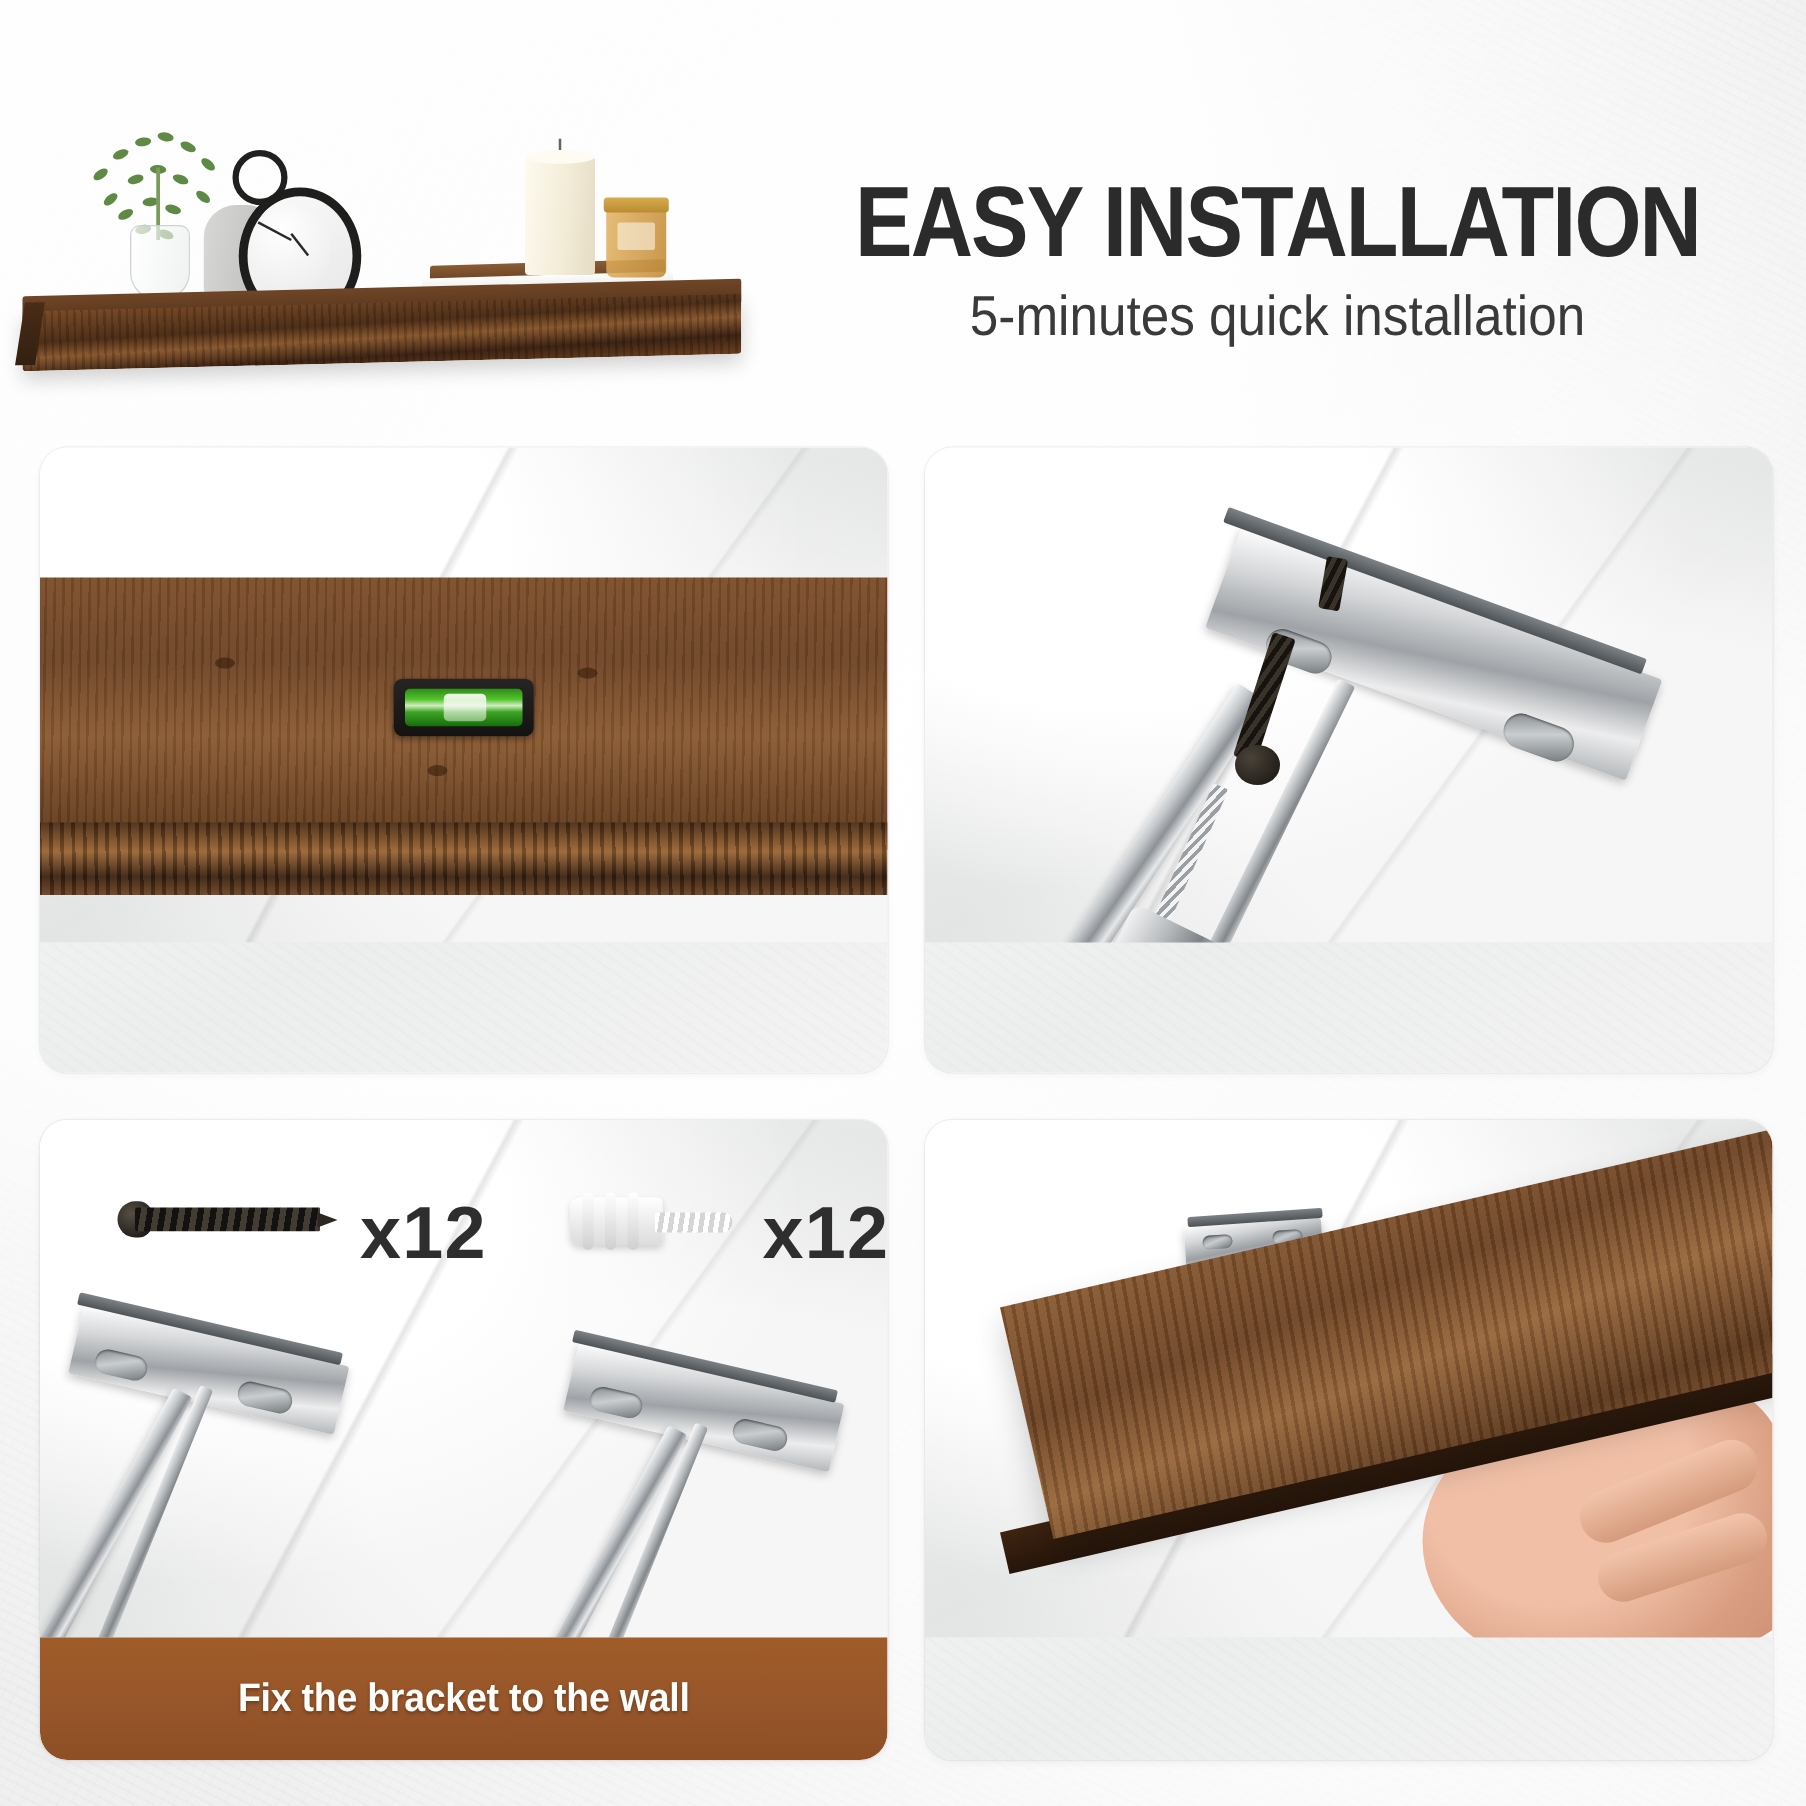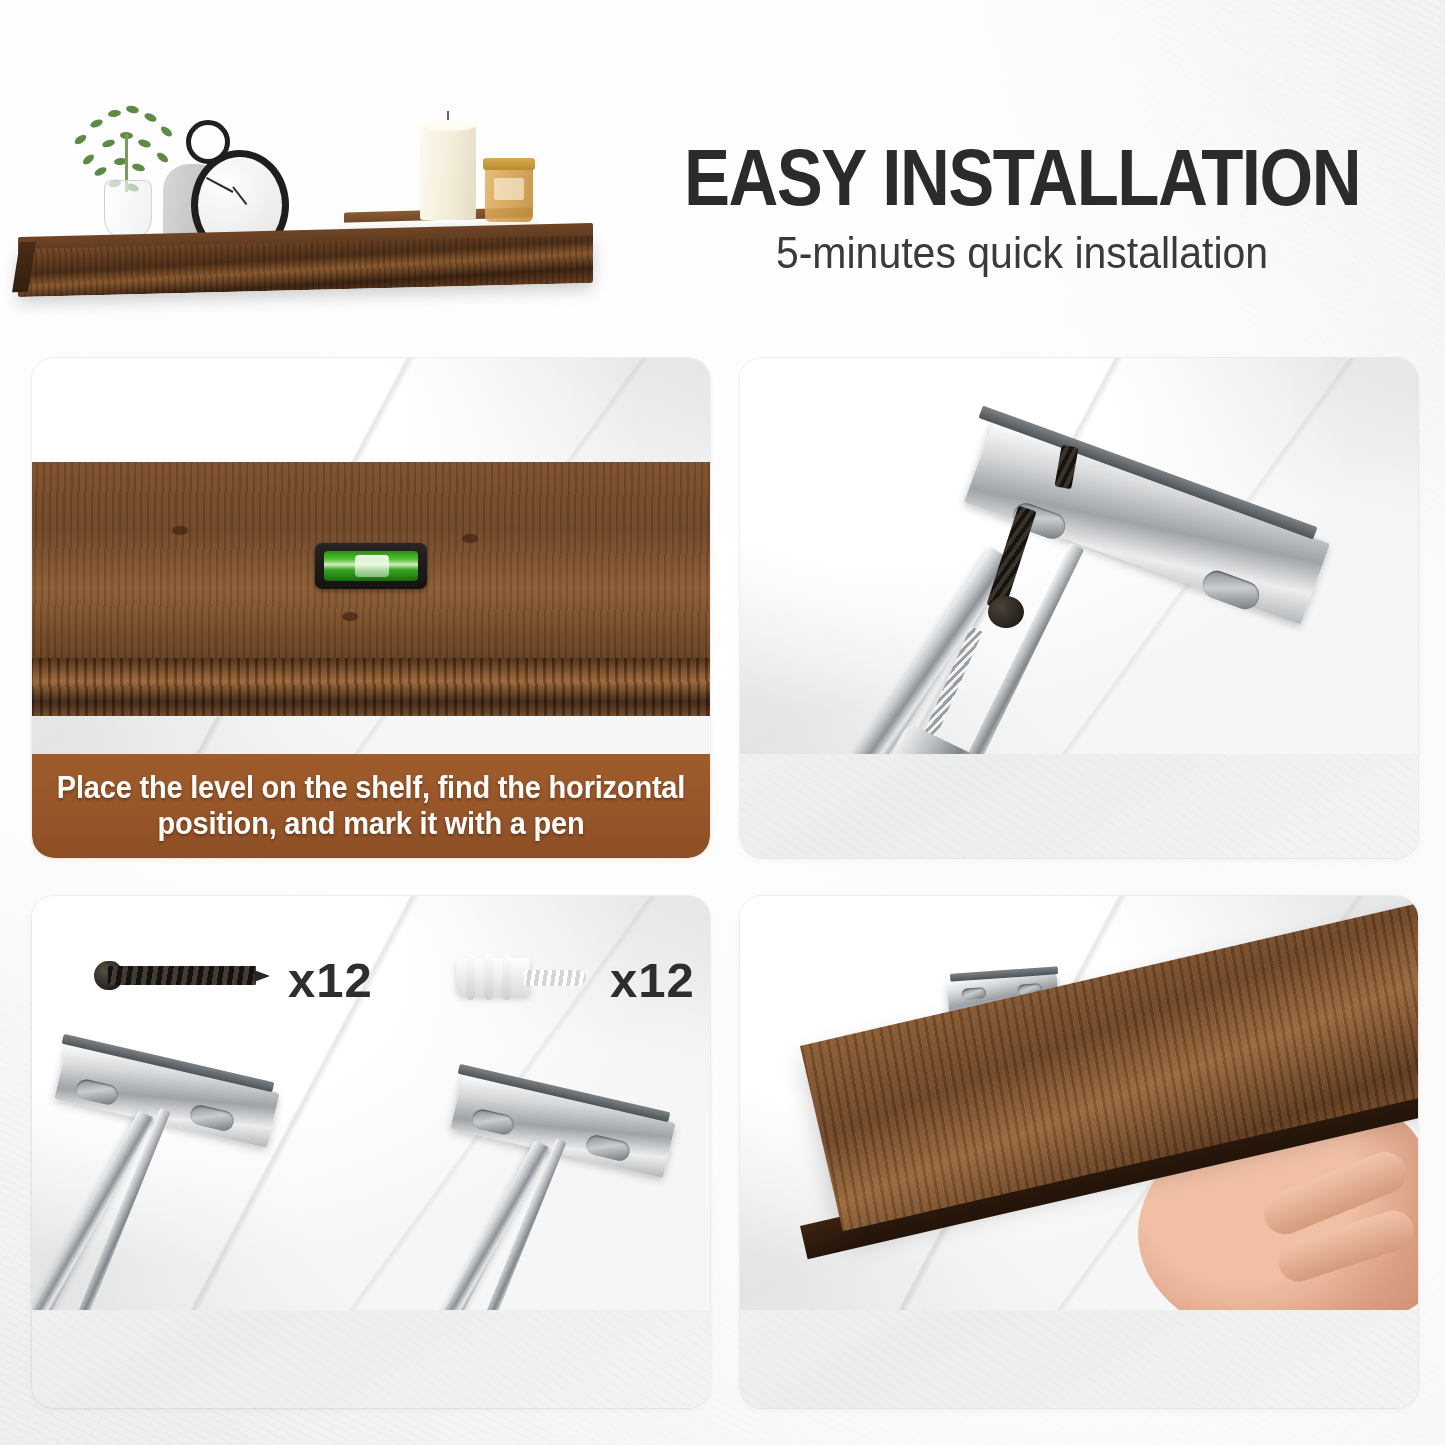--- a/index.html
+++ b/index.html
@@ -232,21 +232,21 @@
   }
   .chuck{
     position:absolute;
     background:linear-gradient(95deg,#f4f4f5,#b4b8bb 42%,#7e8387 72%,#d6d9da);
     border-radius:10px;
   }
 
   
   .parts-row{position:absolute;left:0;top:18px;width:100%;height:120px;}
   .qty{
-    position:absolute;font-size:49px;font-weight:bold;color:#2e2e2e;
+    position:absolute;font-size:59px;font-weight:bold;color:#2e2e2e;
     letter-spacing:1px;
   }
   .hw-screw{
     position:absolute;left:76px;top:52px;width:148px;height:19px;
     background:repeating-linear-gradient(99deg,#141210 0 5px,#433c33 5px 10px);
     border-radius:2px 1px 1px 2px;
   }
   .hw-screw-head{
     position:absolute;left:62px;top:47px;width:28px;height:29px;border-radius:50% 40% 40% 50%;
     background:radial-gradient(circle at 38% 34%,#564e43,#121010);
@@ -362,23 +362,20 @@
       <div class="knot" style="left:150px;top:64px"></div>
       <div class="knot" style="left:440px;top:72px"></div>
       <div class="knot" style="left:320px;top:150px"></div>
     </div>
     <div class="board1b"></div>
     <div class="level">
       <div class="level-glass"></div>
       <div class="level-bubble"></div>
     </div>
   </div>
-  <div class="caption">
-    <span>Place the level on the shelf, find the horizontal position, and mark it with a pen</span>
-  </div>
 </div>
 
 <div class="panel p2">
   <div class="photo">
     <div class="marble"></div>
 
     <div class="plate" style="left:228px;top:122px;width:358px;height:86px;transform:rotate(20deg);"></div>
     <div class="plate-edge" style="left:230px;top:108px;width:356px;height:13px;transform:rotate(20deg);"></div>
     <div class="slot" style="left:272px;top:150px;width:54px;height:26px;transform:rotate(20deg);"></div>
     <div class="slot" style="left:462px;top:218px;width:58px;height:28px;transform:rotate(20deg);"></div>
@@ -421,20 +418,23 @@
     <div class="armbar" style="left:106px;top:218px;width:17px;height:230px;transform:rotate(28deg);transform-origin:top center;"></div>
     <div class="rodbar" style="left:128px;top:214px;width:11px;height:236px;transform:rotate(22deg);transform-origin:top center;"></div>
 
     <div class="plate" style="left:422px;top:202px;width:218px;height:56px;transform:rotate(13deg);"></div>
     <div class="plate-edge" style="left:424px;top:192px;width:216px;height:10px;transform:rotate(13deg);"></div>
     <div class="slot" style="left:440px;top:216px;width:42px;height:20px;transform:rotate(13deg);"></div>
     <div class="slot" style="left:554px;top:242px;width:44px;height:20px;transform:rotate(13deg);"></div>
     <div class="armbar" style="left:502px;top:248px;width:17px;height:200px;transform:rotate(28deg);transform-origin:top center;"></div>
     <div class="rodbar" style="left:524px;top:244px;width:11px;height:206px;transform:rotate(22deg);transform-origin:top center;"></div>
   </div>
+  <div class="caption">
+    <span>Fix the bracket to the wall</span>
+  </div>
 </div>
 
 <div class="panel p4">
   <div class="photo">
     <div class="marble"></div>
 
     <div class="plate" style="left:208px;top:82px;width:110px;height:36px;transform:rotate(-4deg);"></div>
     <div class="plate-edge" style="left:210px;top:74px;width:108px;height:8px;transform:rotate(-4deg);"></div>
     <div class="slot" style="left:222px;top:92px;width:24px;height:11px;transform:rotate(-4deg);"></div>
     <div class="slot" style="left:278px;top:88px;width:24px;height:11px;transform:rotate(-4deg);"></div>

